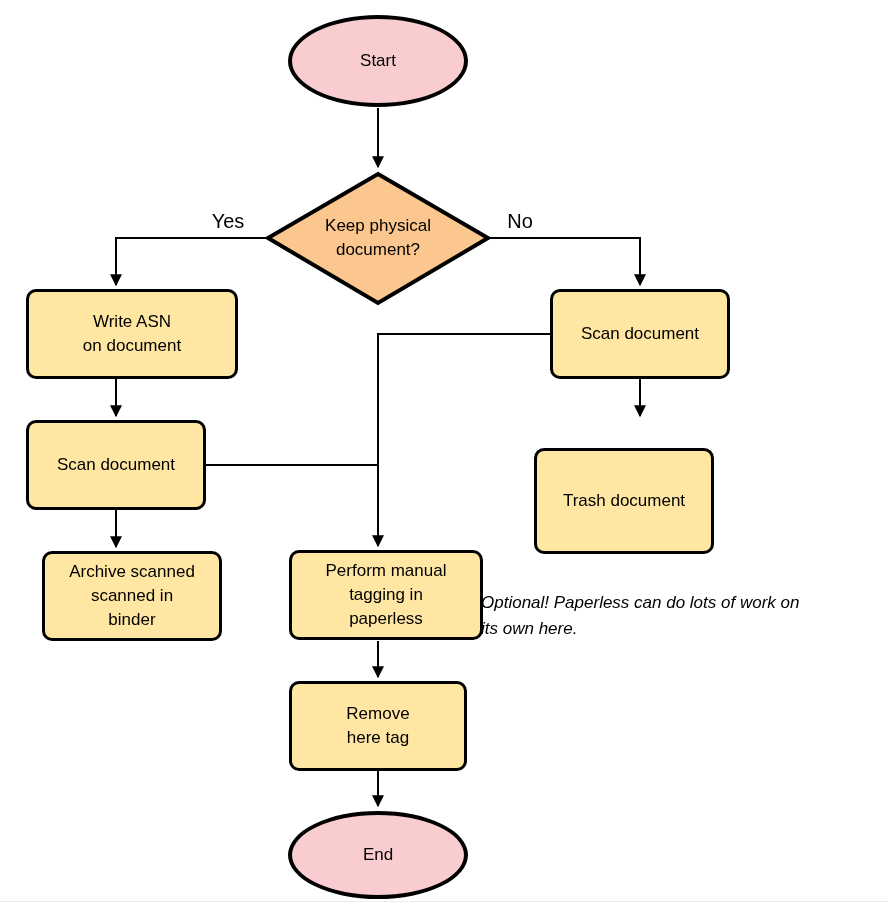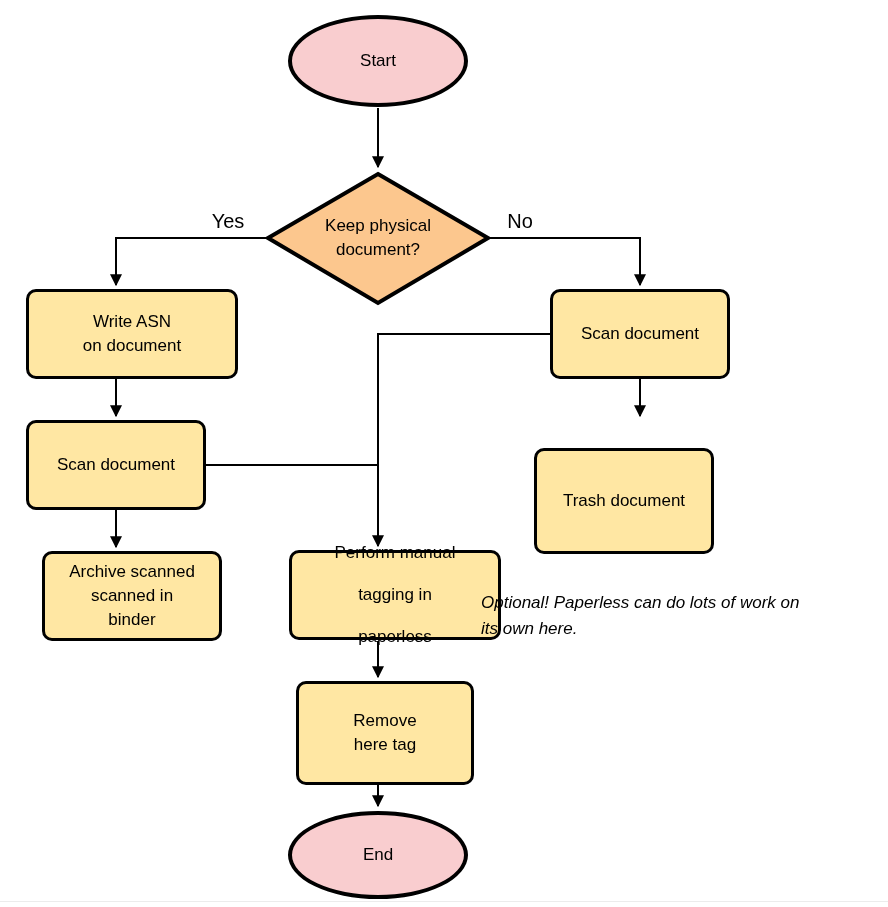--- a/index.html
+++ b/index.html
@@ -118,32 +118,32 @@
   </div>
 
   <div class="node process" style="left:550px;top:289px;width:180px;height:90px;">
     <span>Scan document</span>
   </div>
 
   <div class="node process" style="left:534px;top:420px;width:180px;height:106px;margin-top:28px;">
     <span>Trash document</span>
   </div>
 
-  <div class="node process" style="left:289px;top:550px;width:212px;height:90px;gap:18px;">
+  <div class="node process" style="left:289px;top:550px;width:194px;height:90px;">
     <span>Perform manual</span>
     <span>tagging in</span>
     <span>paperless</span>
   </div>
 
   <div class="note" style="left:481px;top:590px;width:410px;">
     <span>Optional! Paperless can do lots of work on</span>
     <span>its own here.</span>
   </div>
 
-  <div class="node process" style="left:296px;top:681px;width:178px;height:104px;">
+  <div class="node process" style="left:289px;top:681px;width:178px;height:90px;">
     <span>Remove</span>
     <span>here tag</span>
   </div>
 
   <div class="node terminal" style="left:288px;top:811px;width:180px;height:88px;text-align:center;">
     <span>End</span>
   </div>
 
   <div class="bottom-hairline"></div>
 

